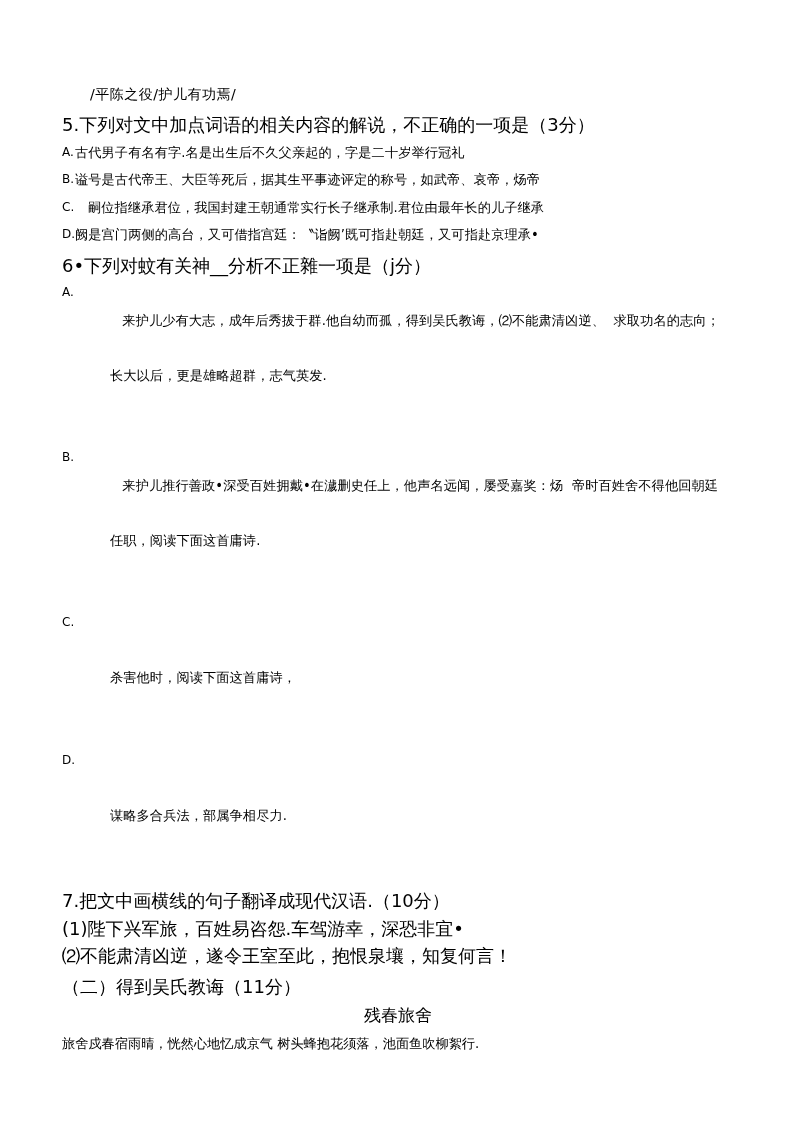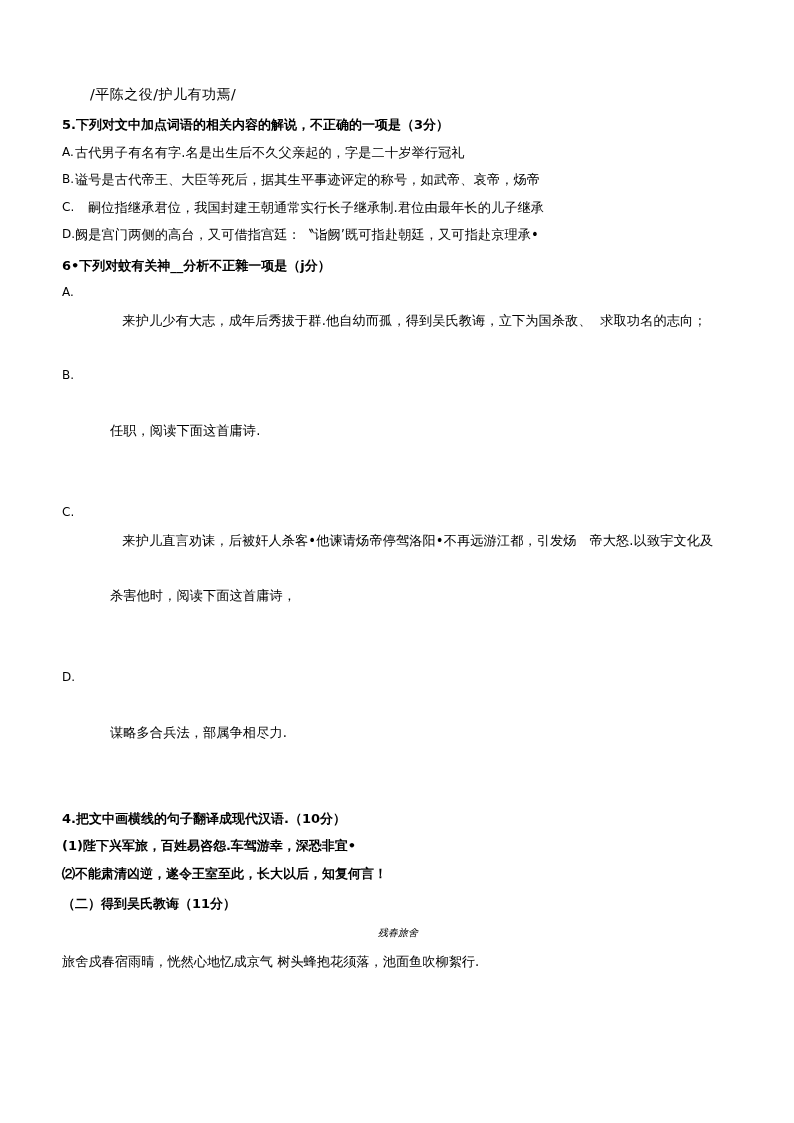--- a/index.html
+++ b/index.html
@@ -32,24 +32,23 @@
   }
   
   .topline {
     font-size: 14px;
     line-height: 28px;
     padding-left: 28px;
     letter-spacing: 0.5px;
     white-space: pre;
   }
   .q-line {
-    font-size: 13px;
+    font-size: 18px;
     line-height: 27.5px;
     white-space: pre;
-    font-weight: bold;
   }
   
   .opt {
     display: flex;
     align-items: flex-start;
     line-height: 27.5px;
     font-size: 13.2px;
   }
   .opt-label {
     width: 26px;
@@ -65,24 +64,23 @@
     flex: 1 1 auto;
     white-space: pre-wrap;
     letter-spacing: 0.1px;
   }
   .opt-body .cont {
     display: block;
     padding-left: 22px;
   }
   .centered {
     text-align: center;
-    font-size: 10px;
+    font-size: 17px;
     line-height: 30px;
     white-space: pre;
-    font-style: italic;
   }
   .poem {
     font-size: 13.2px;
     line-height: 28px;
     white-space: pre;
   }
   .gap-sm { height: 3px; }
 </style>
 </head>
 <body>
@@ -113,51 +111,52 @@
       <span class="opt-body">阙是宫门两侧的高台，又可借指宫廷：〝诣阙’既可指赴朝廷，又可指赴京理承•</span>
     </div>
 
     <div class="gap-sm"></div>
 
     <div class="q-line">6•下列对蚊有关神__分析不正雜一项是（j分）</div>
 
     <div class="opt">
       <span class="opt-label">A.</span>
       <span class="opt-body">
-        <span>来护儿少有大志，成年后秀拔于群.他自幼而孤，得到吴氏教诲，立下为国杀敌、  求取功名的志向；</span>
+        <span>来护儿少有大志，成年后秀拔于群.他自幼而孤，得到吴氏教诲，⑵不能肃清凶逆、  求取功名的志向；</span>
+        <span class="cont">长大以后，更是雄略超群，志气英发.</span>
       </span>
     </div>
 
     <div class="opt">
       <span class="opt-label">B.</span>
       <span class="opt-body">
+        <span>来护儿推行善政•深受百姓拥戴•在濊删史任上，他声名远闻，屡受嘉奖：炀  帝时百姓舍不得他回朝廷</span>
         <span class="cont">任职，阅读下面这首庸诗.</span>
       </span>
     </div>
 
     <div class="opt">
       <span class="opt-label">C.</span>
       <span class="opt-body">
-        <span>来护儿直言劝诔，后被奸人杀客•他谏请炀帝停驾洛阳•不再远游江都，引发炀   帝大怒.以致宇文化及</span>
         <span class="cont">杀害他时，阅读下面这首庸诗，</span>
       </span>
     </div>
 
     <div class="opt">
       <span class="opt-label">D.</span>
       <span class="opt-body">
         <span class="cont">谋略多合兵法，部属争相尽力.</span>
       </span>
     </div>
 
     <div class="gap-sm"></div>
 
-    <div class="q-line">4.把文中画横线的句子翻译成现代汉语.（10分）</div>
+    <div class="q-line">7.把文中画横线的句子翻译成现代汉语.（10分）</div>
     <div class="q-line">(1)陛下兴军旅，百姓易咨怨.车驾游幸，深恐非宜•</div>
-    <div class="q-line">⑵不能肃清凶逆，遂令王室至此，长大以后，知复何言！</div>
+    <div class="q-line">⑵不能肃清凶逆，遂令王室至此，抱恨泉壤，知复何言！</div>
 
     <div class="gap-sm"></div>
 
     <div class="q-line">（二）得到吴氏教诲（11分）</div>
 
     <div class="centered">残春旅舍</div>
 
     <div class="poem">旅舍戍春宿雨晴，恍然心地忆成京气 树头蜂抱花须落，池面鱼吹柳絮行.</div>
 
   </div>

